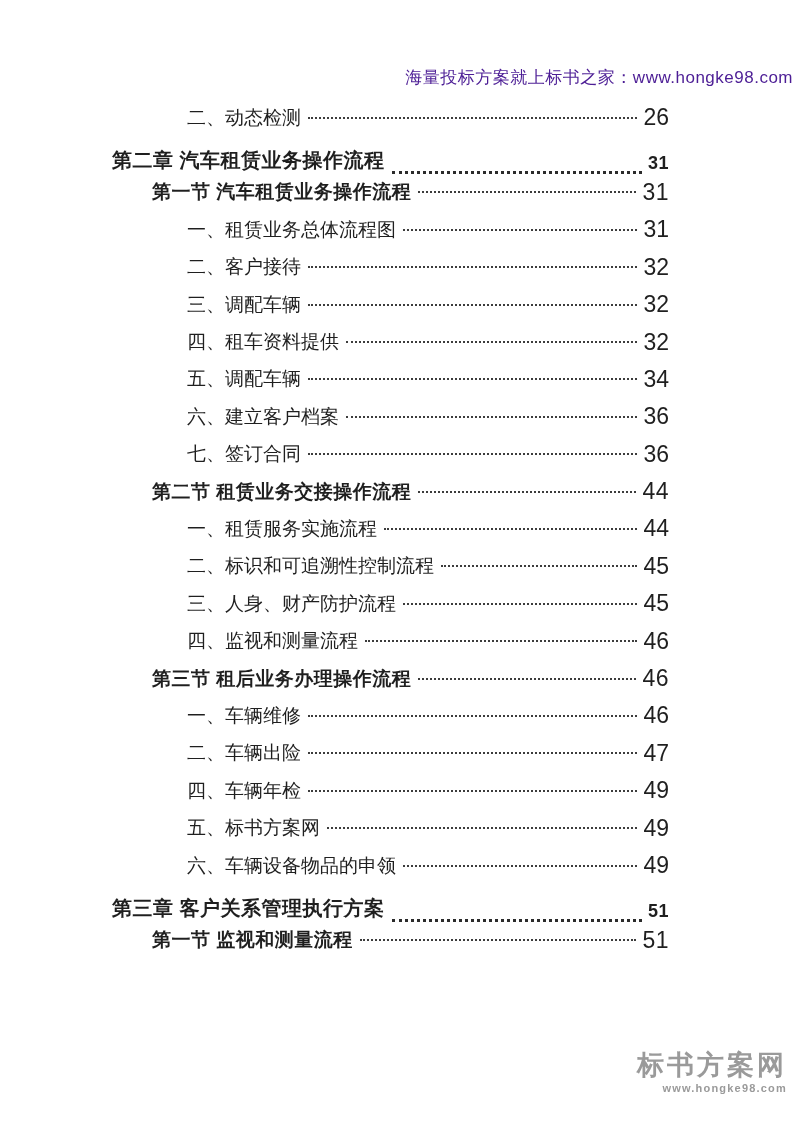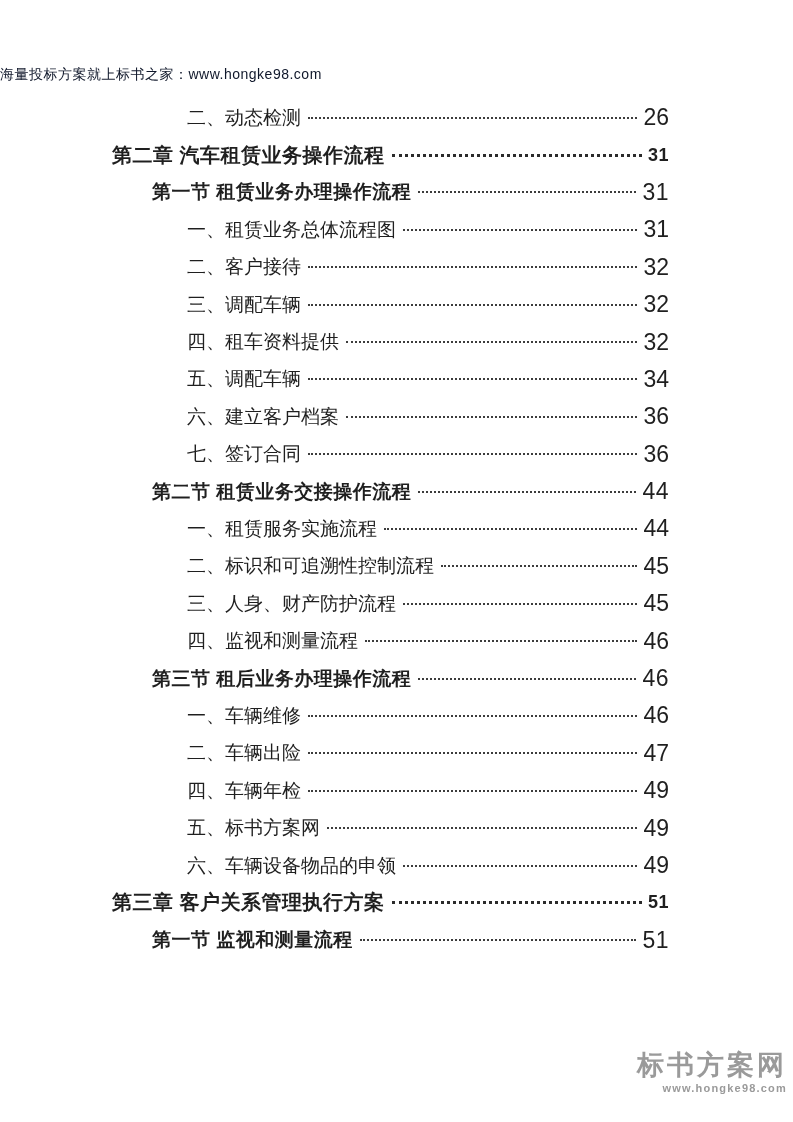--- a/index.html
+++ b/index.html
@@ -15,24 +15,24 @@
     margin: 0 auto;
     background: #ffffff;
     overflow: hidden;
     color: #1f1f1f;
   }
   .header-promo {
     position: absolute;
     top: 66px;
     left: 0;
     width: 100%;
-    text-align: left;
-    font-size: 14px;
+    text-align: right;
+    font-size: 17px;
     letter-spacing: 0.5px;
-    color: #0f172a;
+    color: #4c1d95;
   }
   .toc {
     position: absolute;
     top: 99px;
     left: 112px;
     width: 557px;
   }
   .toc-row {
     display: flex;
     align-items: center;
@@ -41,21 +41,21 @@
   }
   .toc-text { flex: 0 0 auto; }
   .toc-leader {
     flex: 1 1 auto;
     height: 0;
     border-bottom: 2px dotted #3c3c3c;
     margin: 0 6px 0 7px;
     min-width: 12px;
   }
   .toc-page { flex: 0 0 auto; font-size: 23px; }
-  .lvl1 { font-size: 20px; font-weight: bold; padding-left: 0; letter-spacing: 0.5px; }
+  .lvl1 { font-size: 20px; font-weight: bold; padding-left: 0; letter-spacing: 0.5px; align-items: flex-end; }
   .lvl1 .toc-leader { border-bottom: 3px dotted #2b2b2b; }
   .lvl1 .toc-page { font-size: 18px; font-weight: bold; }
   .lvl2 { font-size: 19px; font-weight: bold; padding-left: 40px; letter-spacing: 0.5px; }
   .lvl2 .toc-page { font-weight: normal; }
   .lvl3 { font-size: 19px; font-weight: normal; padding-left: 75px; justify-content: space-between; }
   .watermark {
     position: absolute;
     right: 6px;
     bottom: 28px;
     text-align: right;
@@ -86,21 +86,21 @@
         <span class="toc-text">二、动态检测</span>
         <span class="toc-leader"></span>
         <span class="toc-page">26</span>
       </div>
       <div class="toc-row lvl1">
         <span class="toc-text">第二章 汽车租赁业务操作流程</span>
         <span class="toc-leader"></span>
         <span class="toc-page">31</span>
       </div>
       <div class="toc-row lvl2">
-        <span class="toc-text">第一节 租赁业务办理操作流程</span>
+        <span class="toc-text">第一节 汽车租赁业务操作流程</span>
         <span class="toc-leader"></span>
         <span class="toc-page">31</span>
       </div>
       <div class="toc-row lvl3">
         <span class="toc-text">一、租赁业务总体流程图</span>
         <span class="toc-leader"></span>
         <span class="toc-page">31</span>
       </div>
       <div class="toc-row lvl3">
         <span class="toc-text">二、客户接待</span>

